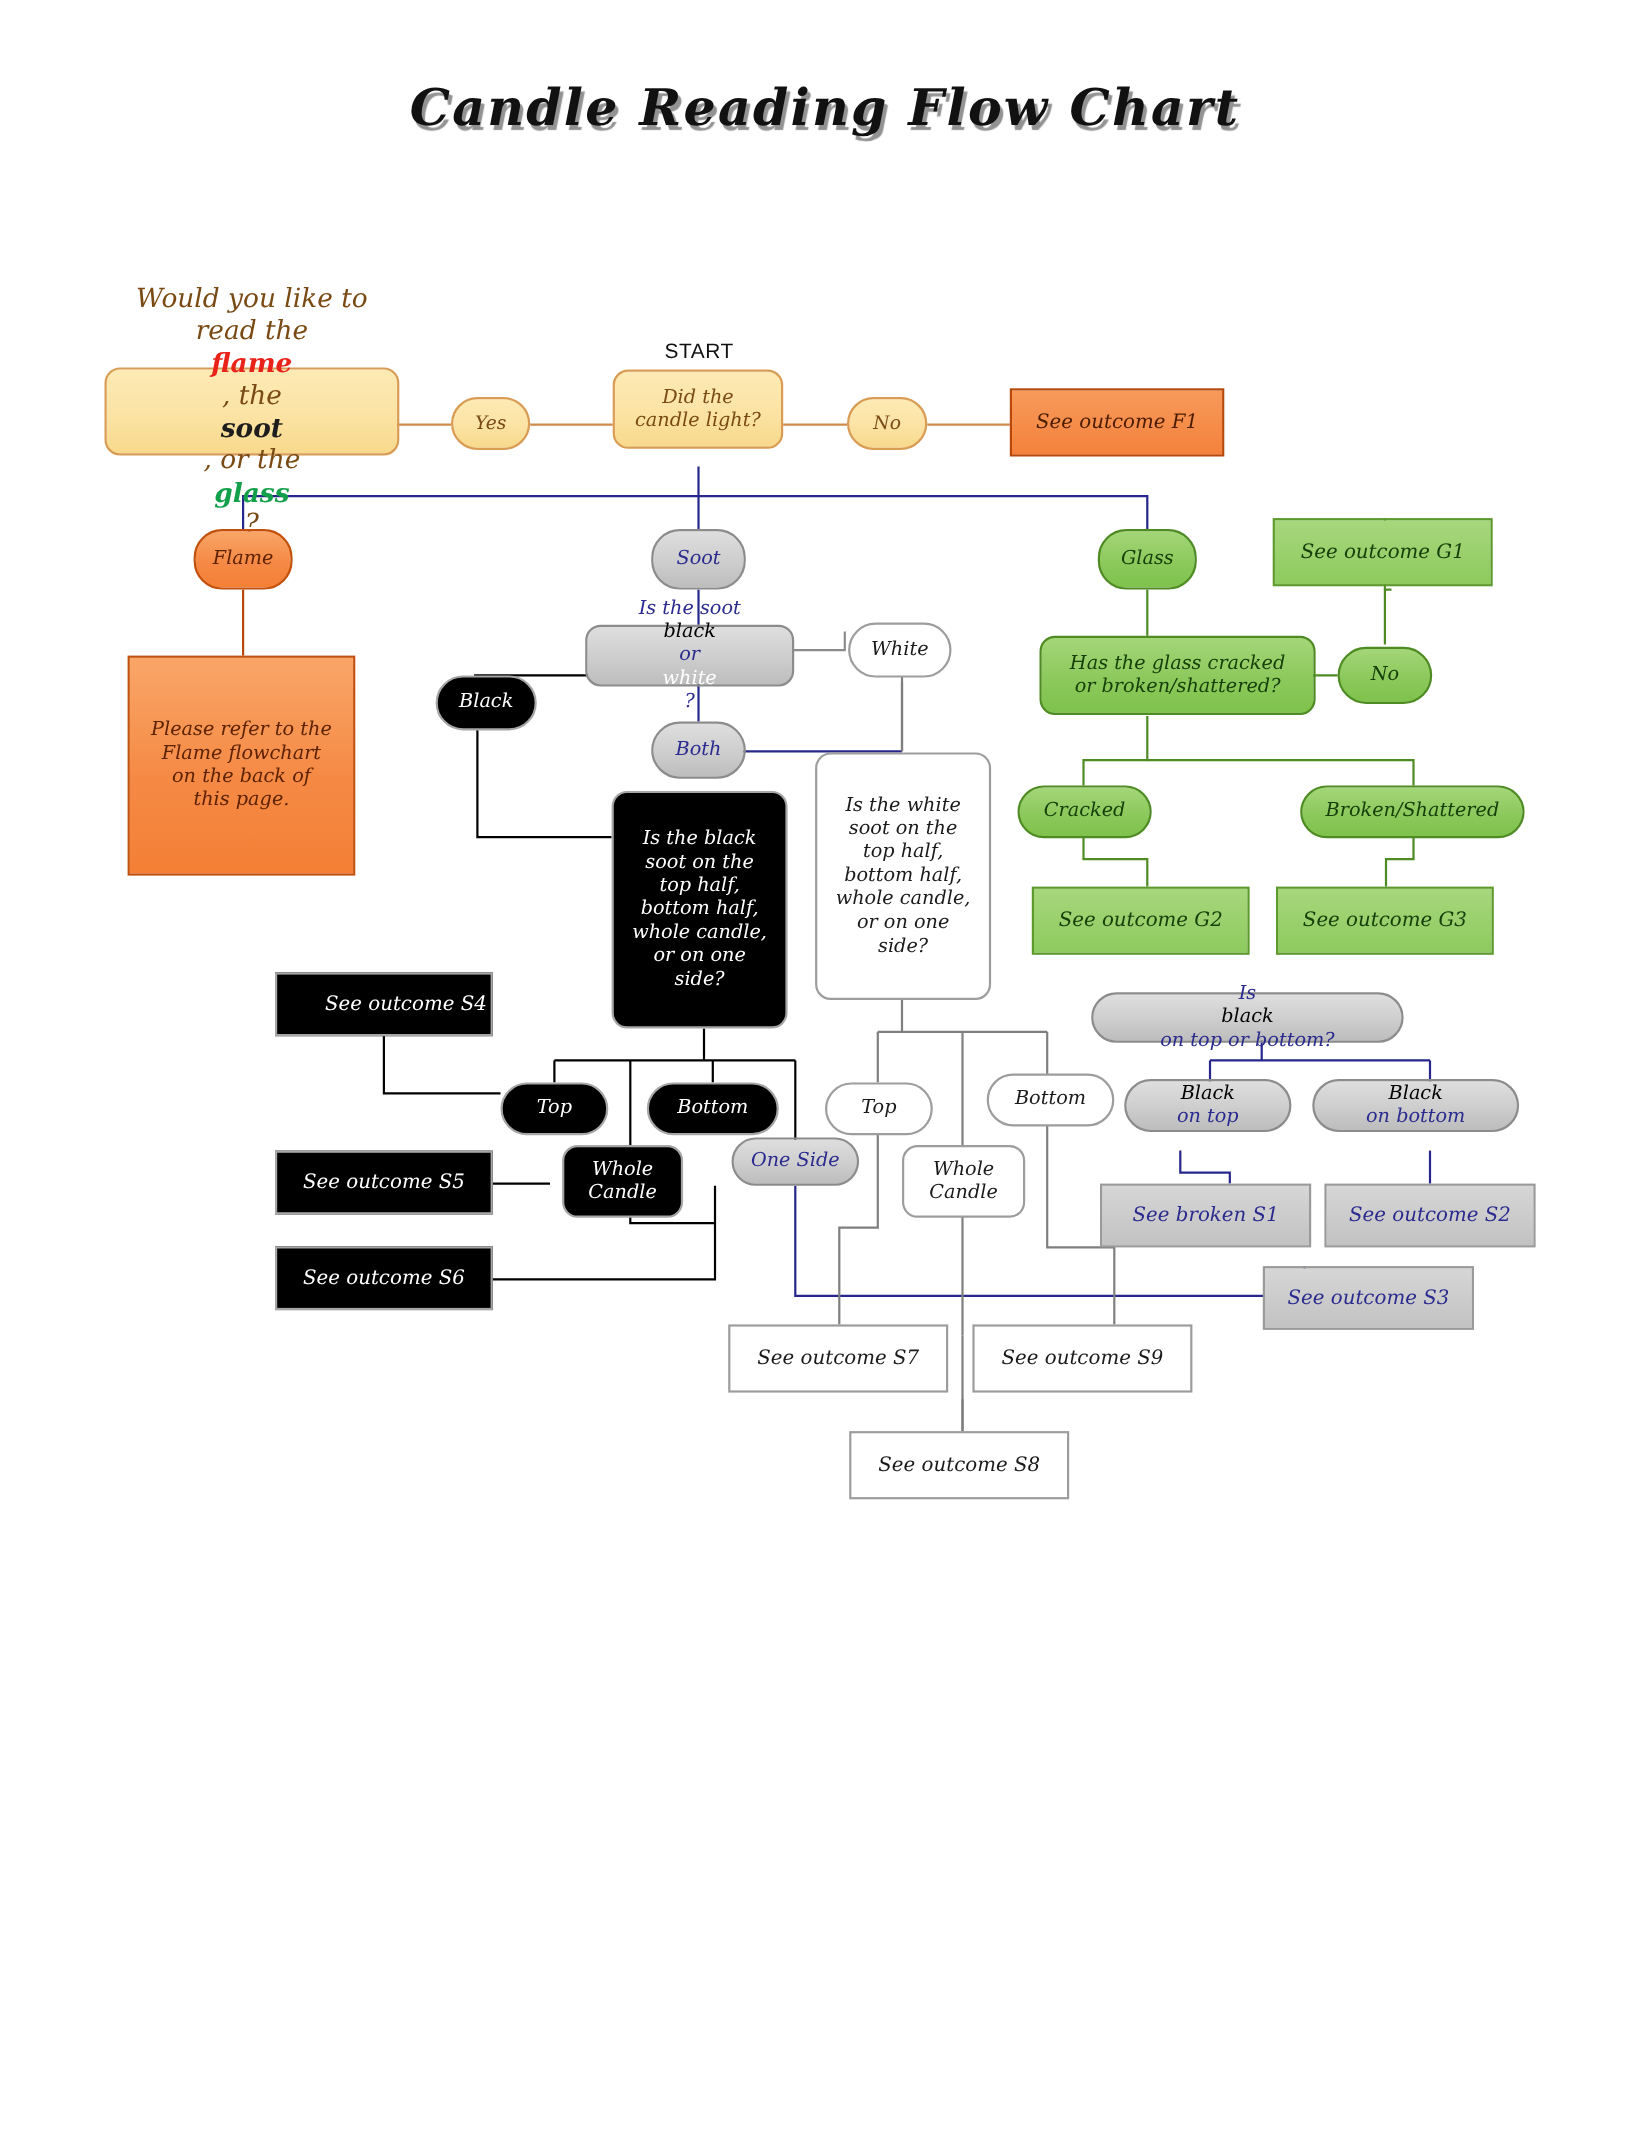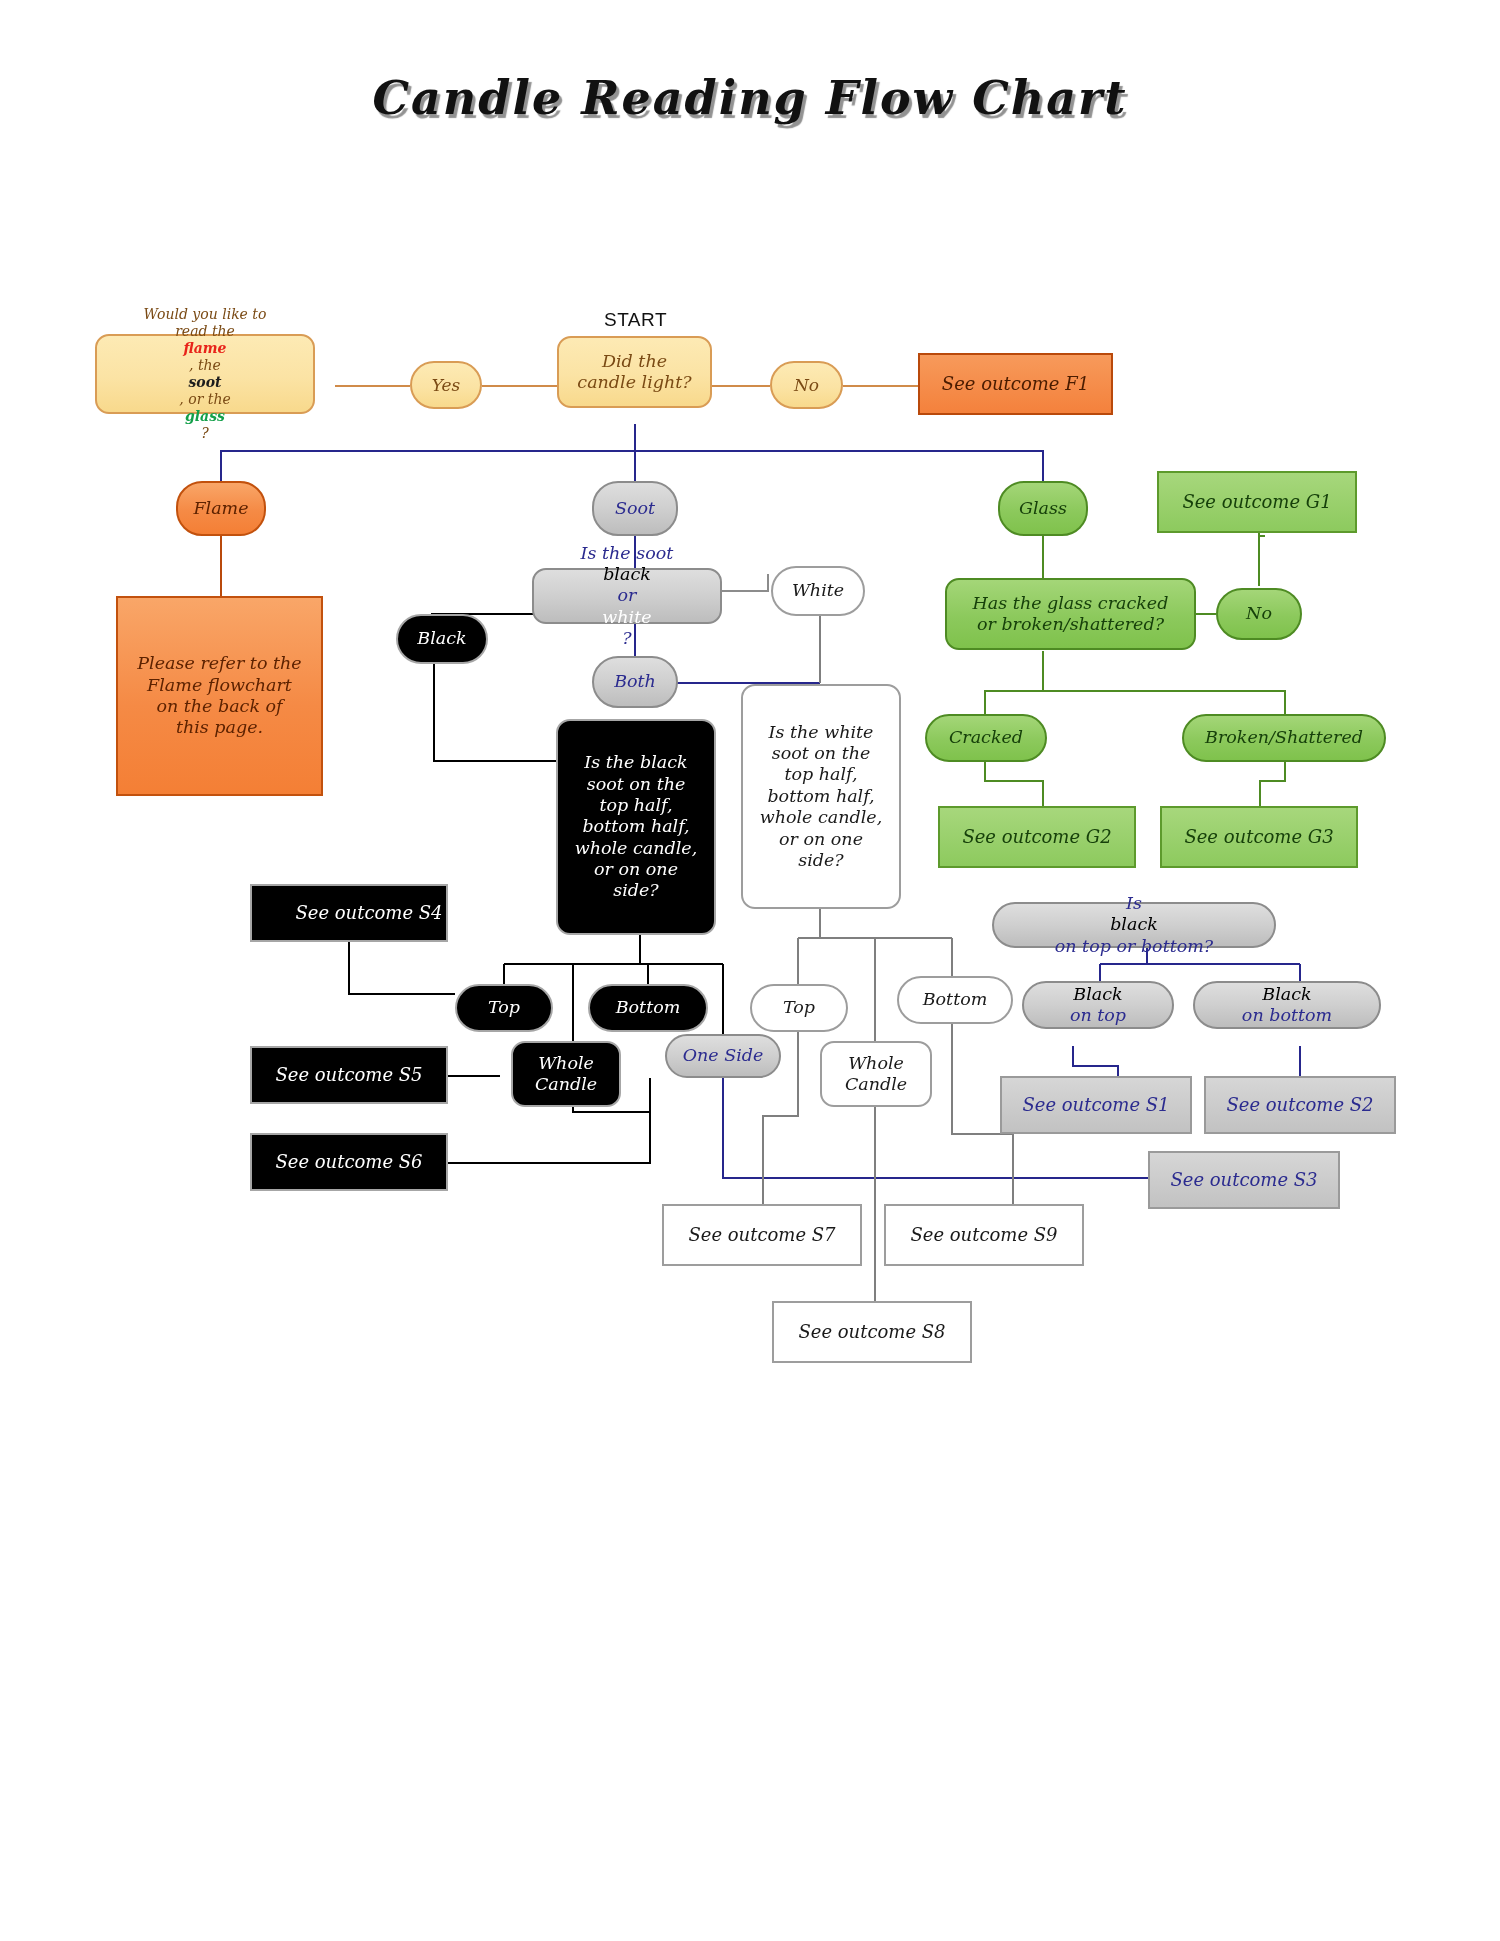--- a/index.html
+++ b/index.html
@@ -170,21 +170,21 @@
       </g>
 
       <g stroke="#7f7f7f">
         <path d="M875 1256 L875 1285"></path>
       </g>
     </g>
   </svg>
 
   <div class="startlabel" style="left:604px;top:293px;">START</div>
 
-  <div class="node cream rr" style="left:95px;top:318px;width:220px;height:80px;font-size:14px;">
+  <div class="node cream rr" style="left:95px;top:318px;width:268px;height:80px;font-size:24px;">
     <span>
       <span>Would you like to</span>
       <span>
         <span>read the </span>
           <span class="c-red">flame</span>
           <span>, the</span>
       </span>
       <span>
         <span class="c-dark">soot</span>
           <span>, or the </span>
@@ -331,21 +331,21 @@
   </div>
 
   <div class="node gray rr24" style="left:1193px;top:965px;width:188px;height:48px;font-size:17.5px;">
     <span>
       <span class="c-blk">Black </span>
         <span class="c-navy">on bottom</span>
     </span>
   </div>
 
   <div class="node grayflat sq" style="left:1000px;top:1060px;width:192px;height:58px;font-size:18px;">
-    <span>See outcome  S1</span>
+    <span>See broken  S1</span>
   </div>
 
   <div class="node grayflat sq" style="left:1204px;top:1060px;width:192px;height:58px;font-size:18px;">
     <span>See outcome  S2</span>
   </div>
 
   <div class="node grayflat sq" style="left:1100px;top:1135px;width:192px;height:58px;font-size:18px;margin-left:48px;">
     <span>See outcome  S3</span>
   </div>
 

